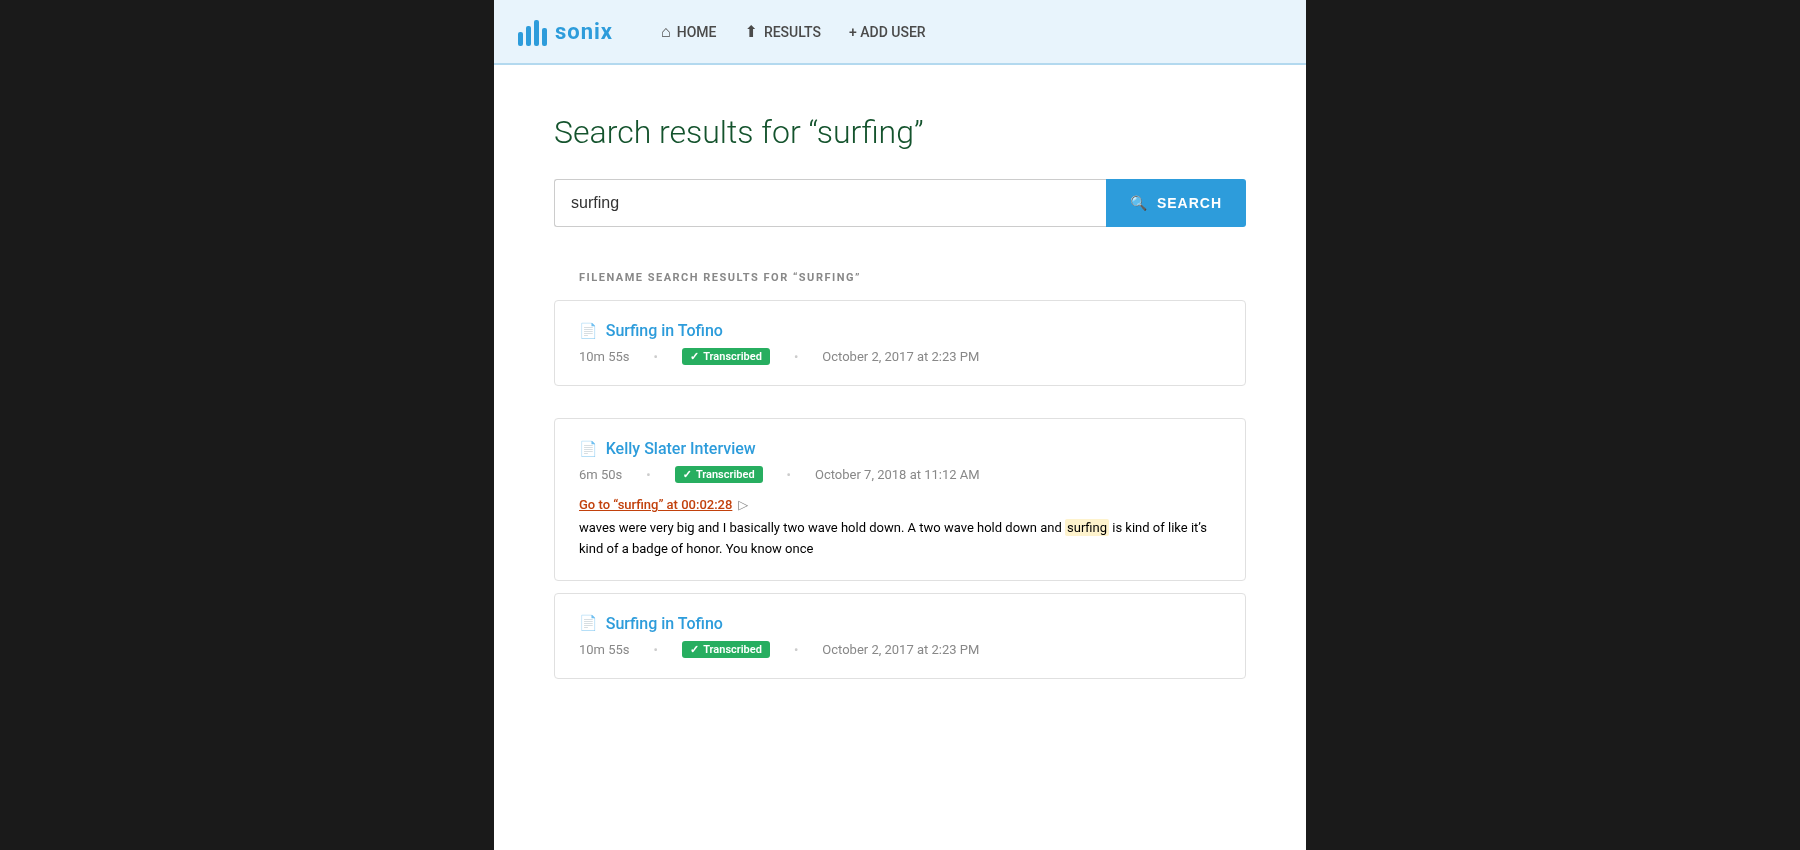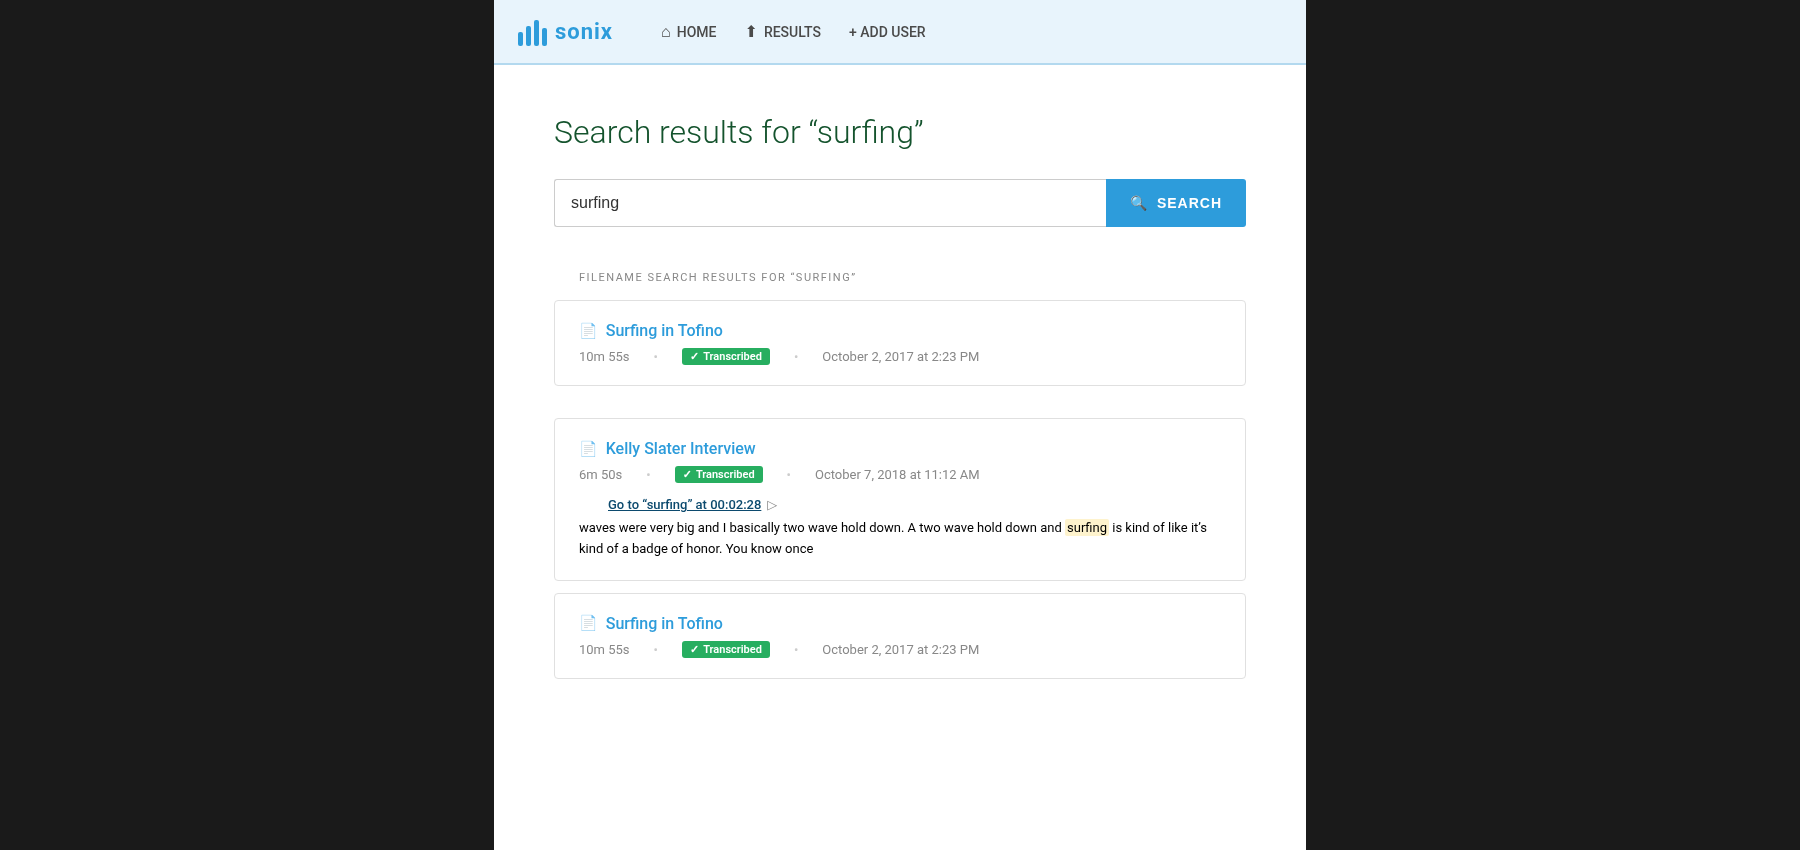--- a/index.html
+++ b/index.html
@@ -102,21 +102,21 @@
       font-weight: 600;
       letter-spacing: 1px;
       cursor: pointer;
       border-radius: 0 3px 3px 0;
       display: flex;
       align-items: center;
       gap: 8px;
     }
     .section-label {
       font-size: 11px;
-      font-weight: 400;
+      font-weight: 700;
       letter-spacing: 1.5px;
       color: #888;
       margin-bottom: 16px;
       text-transform: uppercase;
       padding-left: 25px;
     }
     .result-card {
       border: 1px solid #e0e0e0;
       border-radius: 4px;
       padding: 20px 24px;
@@ -259,21 +259,21 @@
           <span>6m 50s</span>
           <span class="dot">•</span>
           <span class="badge-transcribed">
             <span>✓</span>
             <span>Transcribed</span>
           </span>
           <span class="dot">•</span>
           <span>October 7, 2018 at 11:12 AM</span>
         </div>
         <div class="goto-link">
-          <a href="#" style="color:#0c4a6e;font-size:13px;margin-left:29px;">Go to “surfing” at 00:02:28</a>
+          <a href="#" style="color:#c2410c;font-size:13px;">Go to “surfing” at 00:02:28</a>
           <span class="play-icon">▷</span>
         </div>
         <p class="excerpt">
           <span>waves were very big and I basically two wave hold down. A two wave hold down and </span><span class="highlight">surfing</span><span> is kind of like it’s kind of a badge of honor. You know once</span>
         </p>
       </div>
 
       <div class="result-card">
         <a class="result-title">
           <span class="file-icon">📄</span>

